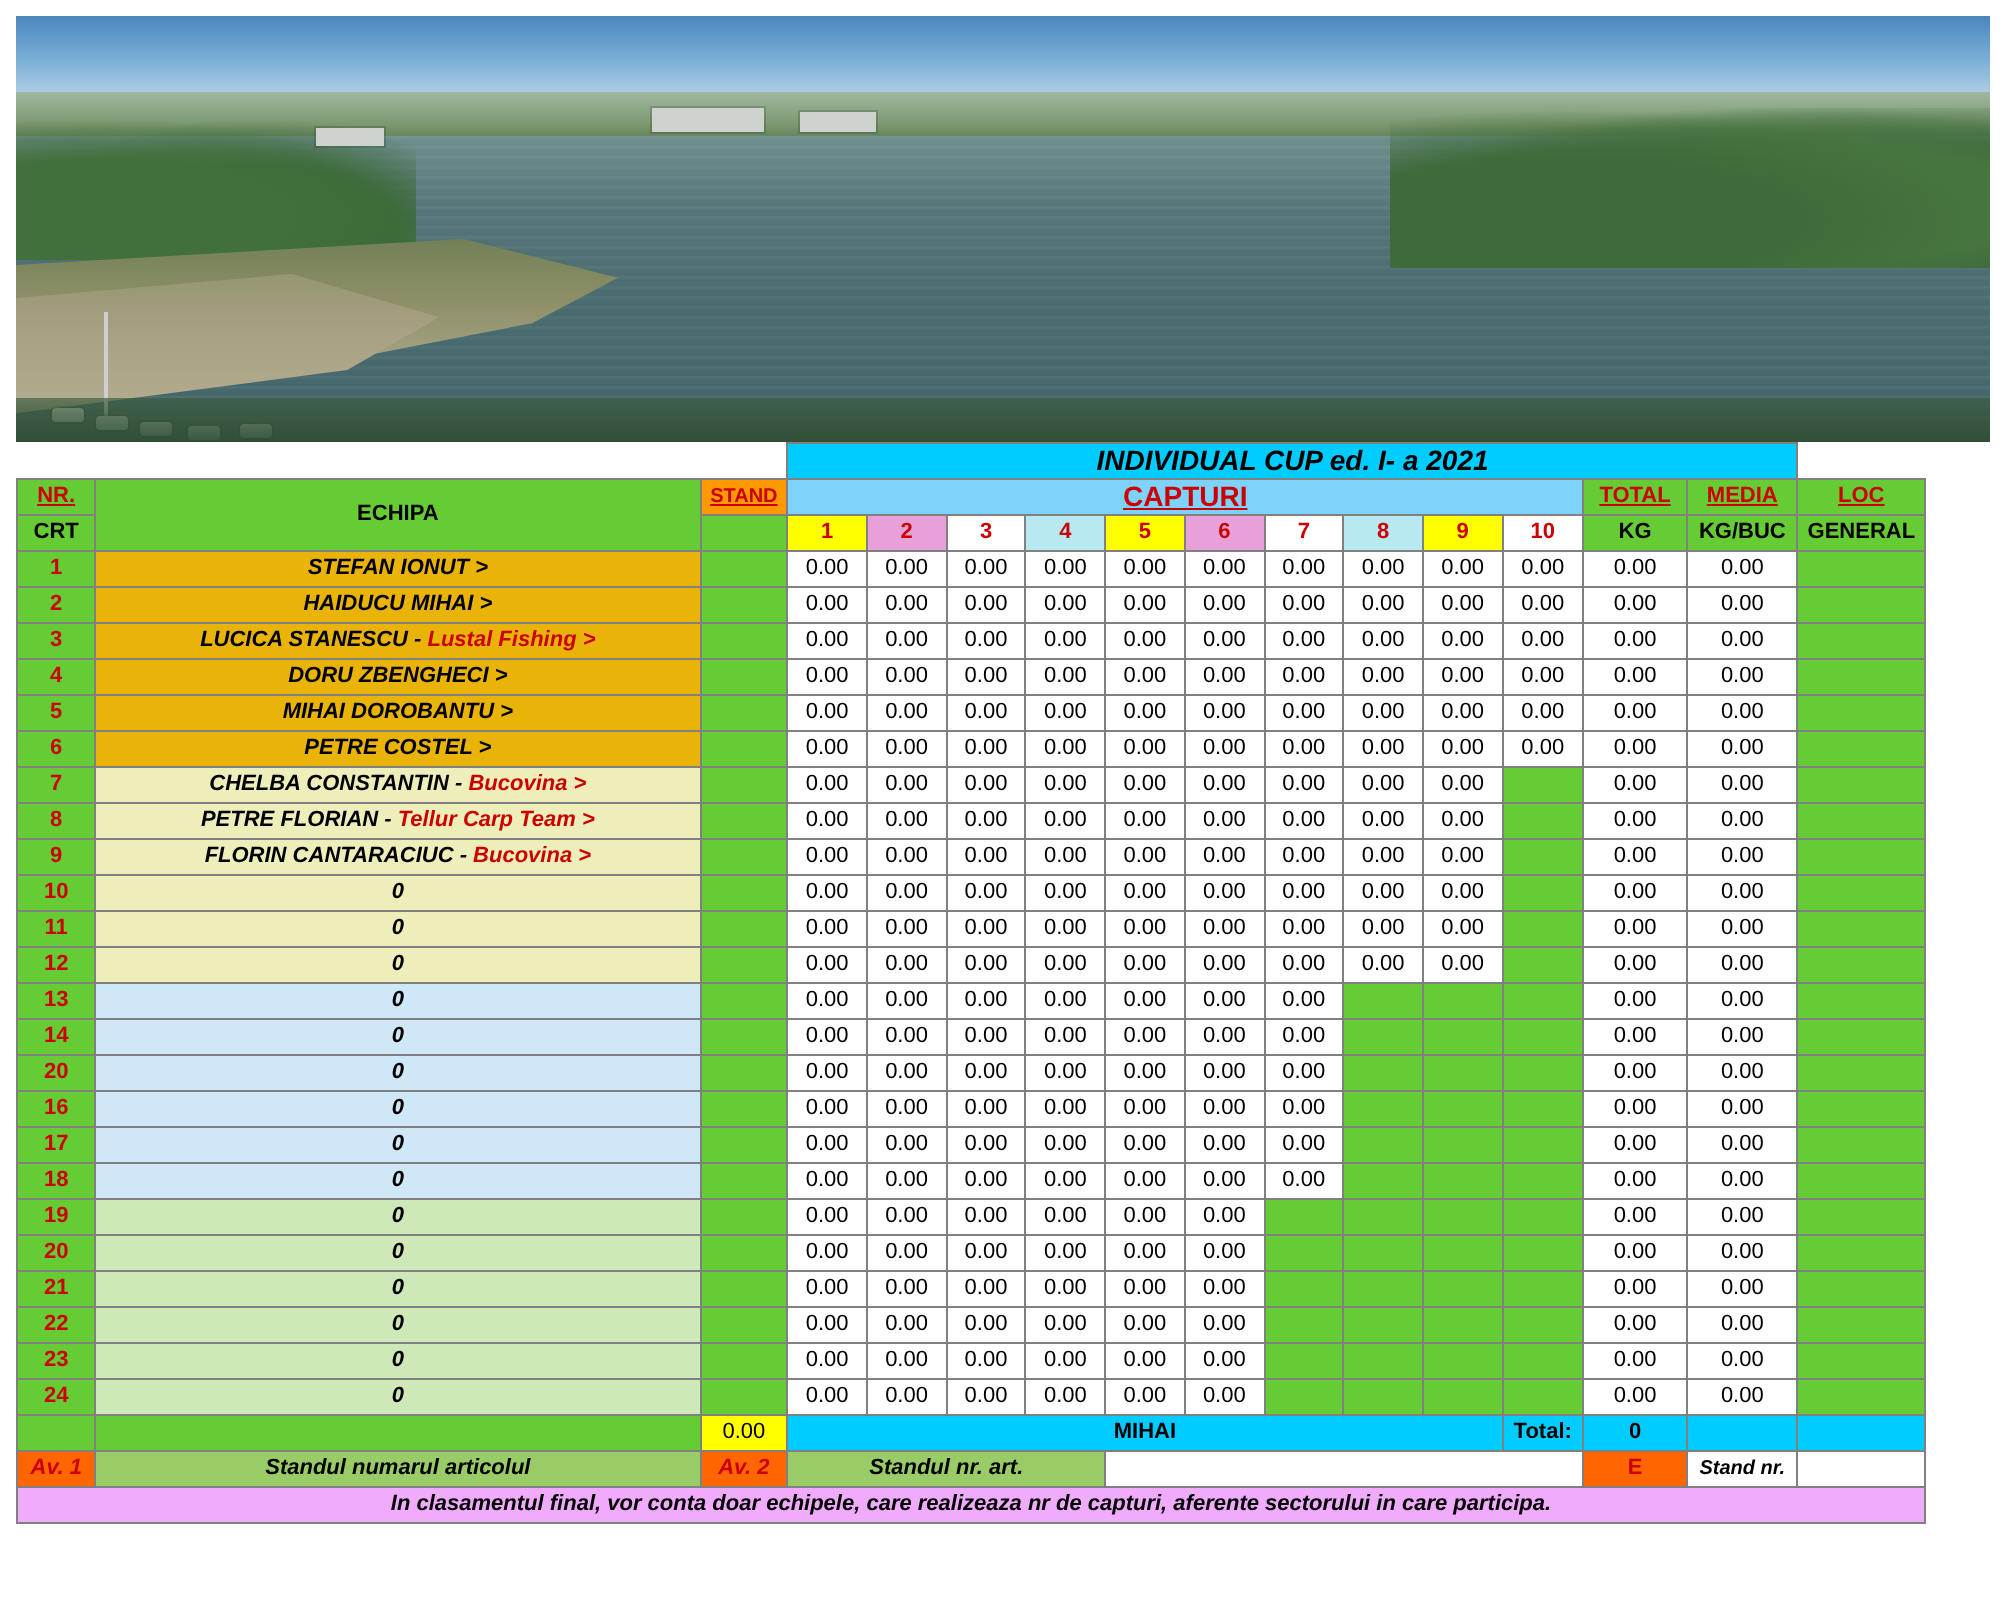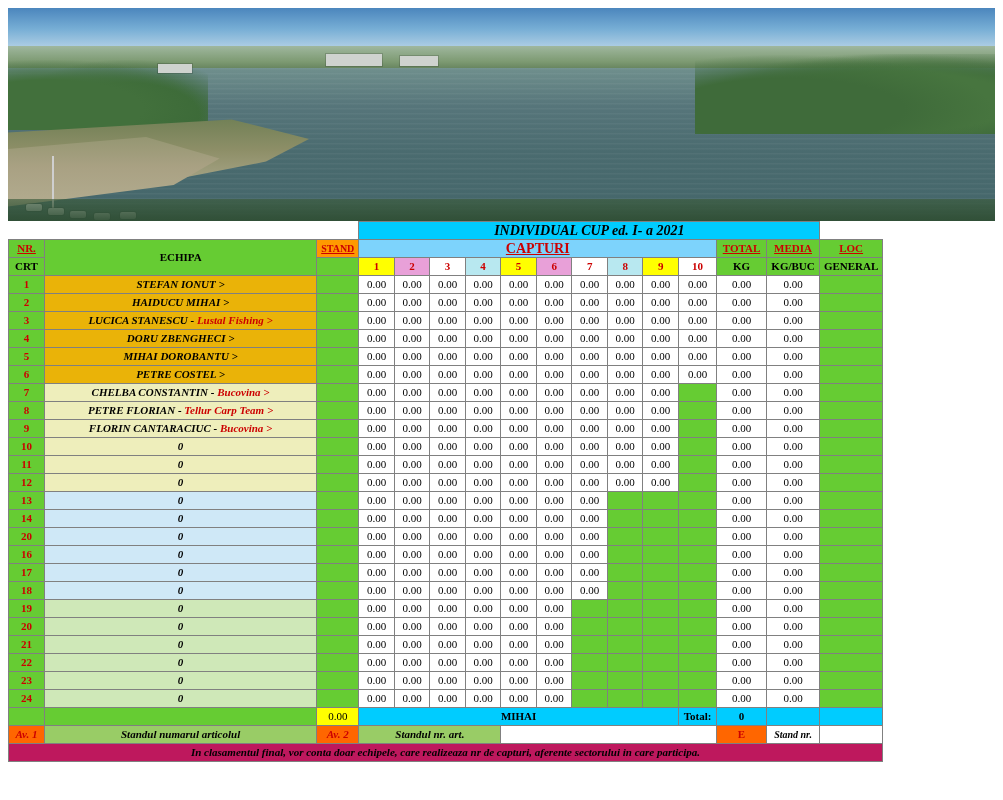--- a/index.html
+++ b/index.html
@@ -2,21 +2,21 @@
 <html><head>
 <meta charset="utf-8">
 <style>
   html,body{margin:0;padding:0;}
   body{
     width:1003px;height:800px;
     background:#ffffff;
     font-family:"Liberation Sans", sans-serif;
     overflow:hidden;
   }
-  #page{position:relative;width:883px;height:800px;font-family:Liberation Serif, serif;}
+  #page{position:relative;width:963px;height:800px;}
 
   
   .banner{
     position:absolute;left:8px;top:8px;width:987px;height:213px;
     overflow:hidden;
     background:linear-gradient(to bottom,#2f6fa8 0%,#63a8d6 14%,#9fc9e4 22%,#7e9a6a 30%,#4e6f55 40%,#43646f 55%,#3e5f68 75%,#4a6a62 100%);
   }
   .sky{position:absolute;left:0;top:0;width:987px;height:42px;
     background:linear-gradient(to bottom,#4b86bd 0%,#77aed5 50%,#b7d3e6 100%);}
   .farshore{position:absolute;left:0;top:38px;width:987px;height:26px;
@@ -106,21 +106,21 @@
   .sumTotVal{background:#00ccff;color:#000;text-align:center;font-weight:bold;}
 
   .avRow td{height:20px;}
   .avTagRed{background:#ff6600;color:#cc0000;font-weight:bold;font-style:italic;font-size:11px;}
   .avGreen{background:#99cc66;color:#000;font-weight:bold;font-style:italic;font-size:11px;}
   .avE{background:#ff6600;color:#cc0000;font-weight:bold;font-size:11px;}
   .avStand{background:#ffffff;color:#000;font-weight:bold;font-style:italic;font-size:10px;}
   .avBlank{background:#ffffff;}
 
   .footer{
-    background:#be185d;color:#000;text-align:center;font-weight:bold;font-style:italic;font-size:11px;
+    background:#f0abfc;color:#000;text-align:center;font-weight:bold;font-style:italic;font-size:11px;
     height:22px;
     margin-left:34px;
   }
 </style>
 </head>
 <body>
 
 <div id="page">
 
   <div class="banner">

